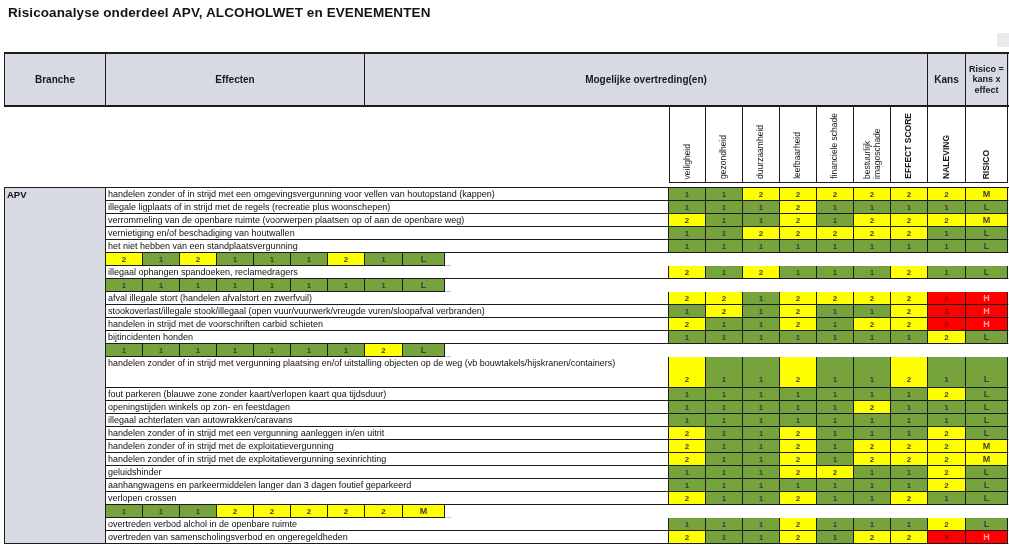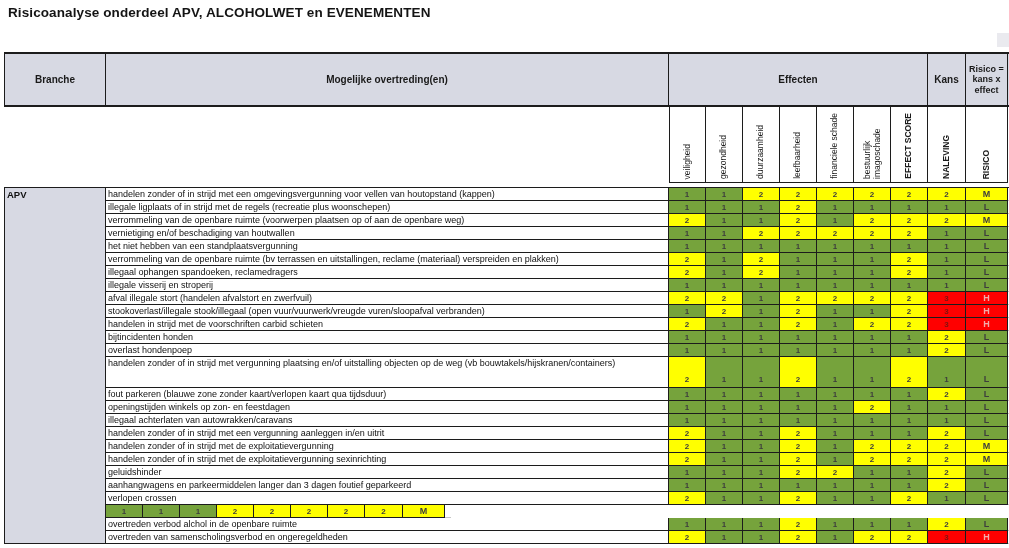--- a/index.html
+++ b/index.html
@@ -78,22 +78,22 @@
 </head>
 <body>
 
 <h1 class="title">Risicoanalyse onderdeel APV, ALCOHOLWET en EVENEMENTEN</h1>
 <div class="corner-frag"></div>
 
 <div class="table">
 
   <div class="hrow1">
     <div class="h1cell w-branche">Branche</div>
+    <div class="h1cell w-effecten">Effecten</div>
     <div class="h1cell w-overtreding">Mogelijke overtreding(en)</div>
-    <div class="h1cell w-effecten">Effecten</div>
     <div class="h1cell w-kans">Kans</div>
     <div class="h1cell w-risico">Risico = kans x effect</div>
   </div>
 
   <div class="hrow2">
     <div class="h2spacer"></div>
     <div class="vcell first">
         <span class="vspan">veiligheid</span>
       </div>
     <div class="vcell">
@@ -186,21 +186,20 @@
           <div class="cell num" style="background: rgb(118, 163, 60); color: rgb(61, 61, 61);">1</div>
           <div class="cell num" style="background: rgb(118, 163, 60); color: rgb(61, 61, 61);">1</div>
           <div class="cell num" style="background: rgb(118, 163, 60); color: rgb(61, 61, 61);">1</div>
           <div class="cell num" style="background: rgb(118, 163, 60); color: rgb(61, 61, 61);">1</div>
           <div class="cell num" style="background: rgb(118, 163, 60); color: rgb(61, 61, 61);">1</div>
           <div class="cell num naleving" style="background: rgb(118, 163, 60); color: rgb(61, 61, 61);">1</div>
           <div class="cell num risico" style="background: rgb(118, 163, 60); color: rgb(61, 61, 61);">L</div>
           <div class="ghost"></div>
         </div>
         <div class="row">
-          <div class="cell lbl">verrommeling van de openbare ruimte (bv terrassen en uitstallingen,  reclame (materiaal) verspreiden en plakken)</div>
           <div class="cell num" style="background: rgb(255, 255, 0); color: rgb(61, 61, 61);">2</div>
           <div class="cell num" style="background: rgb(118, 163, 60); color: rgb(61, 61, 61);">1</div>
           <div class="cell num" style="background: rgb(255, 255, 0); color: rgb(61, 61, 61);">2</div>
           <div class="cell num" style="background: rgb(118, 163, 60); color: rgb(61, 61, 61);">1</div>
           <div class="cell num" style="background: rgb(118, 163, 60); color: rgb(61, 61, 61);">1</div>
           <div class="cell num" style="background: rgb(118, 163, 60); color: rgb(61, 61, 61);">1</div>
           <div class="cell num" style="background: rgb(255, 255, 0); color: rgb(61, 61, 61);">2</div>
           <div class="cell num naleving" style="background: rgb(118, 163, 60); color: rgb(61, 61, 61);">1</div>
           <div class="cell num risico" style="background: rgb(118, 163, 60); color: rgb(61, 61, 61);">L</div>
           <div class="ghost"></div>
@@ -212,21 +211,20 @@
           <div class="cell num" style="background: rgb(255, 255, 0); color: rgb(61, 61, 61);">2</div>
           <div class="cell num" style="background: rgb(118, 163, 60); color: rgb(61, 61, 61);">1</div>
           <div class="cell num" style="background: rgb(118, 163, 60); color: rgb(61, 61, 61);">1</div>
           <div class="cell num" style="background: rgb(118, 163, 60); color: rgb(61, 61, 61);">1</div>
           <div class="cell num" style="background: rgb(255, 255, 0); color: rgb(61, 61, 61);">2</div>
           <div class="cell num naleving" style="background: rgb(118, 163, 60); color: rgb(61, 61, 61);">1</div>
           <div class="cell num risico" style="background: rgb(118, 163, 60); color: rgb(61, 61, 61);">L</div>
           <div class="ghost"></div>
         </div>
         <div class="row">
-          <div class="cell lbl">illegale visserij en stroperij</div>
           <div class="cell num" style="background: rgb(118, 163, 60); color: rgb(61, 61, 61);">1</div>
           <div class="cell num" style="background: rgb(118, 163, 60); color: rgb(61, 61, 61);">1</div>
           <div class="cell num" style="background: rgb(118, 163, 60); color: rgb(61, 61, 61);">1</div>
           <div class="cell num" style="background: rgb(118, 163, 60); color: rgb(61, 61, 61);">1</div>
           <div class="cell num" style="background: rgb(118, 163, 60); color: rgb(61, 61, 61);">1</div>
           <div class="cell num" style="background: rgb(118, 163, 60); color: rgb(61, 61, 61);">1</div>
           <div class="cell num" style="background: rgb(118, 163, 60); color: rgb(61, 61, 61);">1</div>
           <div class="cell num naleving" style="background: rgb(118, 163, 60); color: rgb(61, 61, 61);">1</div>
           <div class="cell num risico" style="background: rgb(118, 163, 60); color: rgb(61, 61, 61);">L</div>
           <div class="ghost"></div>
@@ -277,21 +275,20 @@
           <div class="cell num" style="background: rgb(118, 163, 60); color: rgb(61, 61, 61);">1</div>
           <div class="cell num" style="background: rgb(118, 163, 60); color: rgb(61, 61, 61);">1</div>
           <div class="cell num" style="background: rgb(118, 163, 60); color: rgb(61, 61, 61);">1</div>
           <div class="cell num" style="background: rgb(118, 163, 60); color: rgb(61, 61, 61);">1</div>
           <div class="cell num" style="background: rgb(118, 163, 60); color: rgb(61, 61, 61);">1</div>
           <div class="cell num naleving" style="background: rgb(255, 255, 0); color: rgb(61, 61, 61);">2</div>
           <div class="cell num risico" style="background: rgb(118, 163, 60); color: rgb(61, 61, 61);">L</div>
           <div class="ghost"></div>
         </div>
         <div class="row">
-          <div class="cell lbl">overlast hondenpoep</div>
           <div class="cell num" style="background: rgb(118, 163, 60); color: rgb(61, 61, 61);">1</div>
           <div class="cell num" style="background: rgb(118, 163, 60); color: rgb(61, 61, 61);">1</div>
           <div class="cell num" style="background: rgb(118, 163, 60); color: rgb(61, 61, 61);">1</div>
           <div class="cell num" style="background: rgb(118, 163, 60); color: rgb(61, 61, 61);">1</div>
           <div class="cell num" style="background: rgb(118, 163, 60); color: rgb(61, 61, 61);">1</div>
           <div class="cell num" style="background: rgb(118, 163, 60); color: rgb(61, 61, 61);">1</div>
           <div class="cell num" style="background: rgb(118, 163, 60); color: rgb(61, 61, 61);">1</div>
           <div class="cell num naleving" style="background: rgb(255, 255, 0); color: rgb(61, 61, 61);">2</div>
           <div class="cell num risico" style="background: rgb(118, 163, 60); color: rgb(61, 61, 61);">L</div>
           <div class="ghost"></div>

